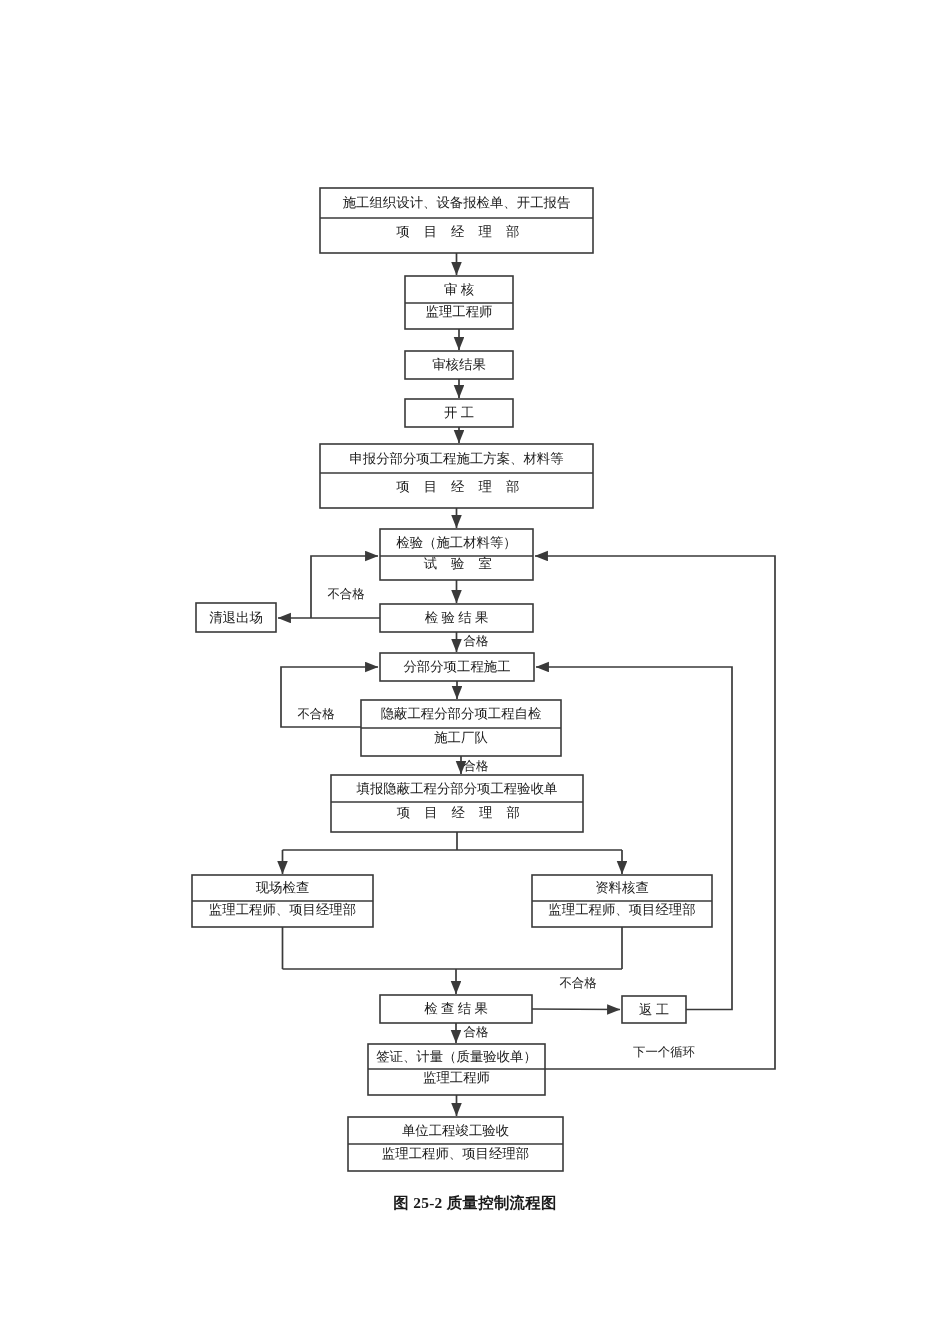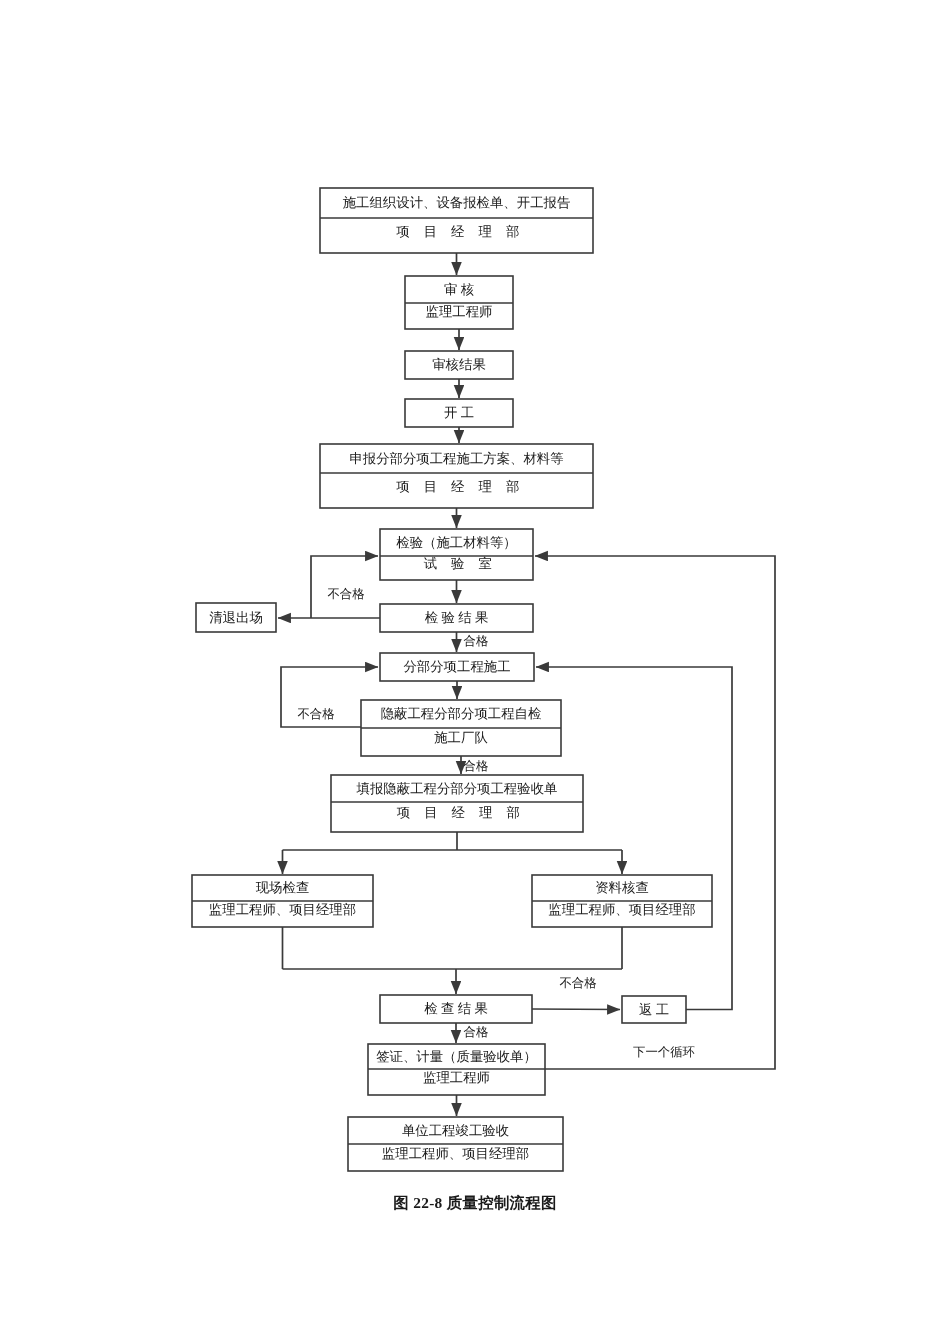--- a/index.html
+++ b/index.html
@@ -178,14 +178,14 @@
     <g id="edgelabels">
         <text x="346" y="581" class="lbl flag">不合格</text>
         <text x="476" y="628" class="lbl flag">合格</text>
         <text x="316" y="701" class="lbl flag">不合格</text>
         <text x="476" y="753" class="lbl flag">合格</text>
         <text x="578" y="970" class="lbl flag">不合格</text>
         <text x="476" y="1019" class="lbl flag">合格</text>
         <text x="664" y="1039" class="lbl flag">下一个循环</text>
       </g>
   </svg>
-  <div class="caption">图 22-8  质量控制流程图</div>
+  <div class="caption">图 25-2  质量控制流程图</div>
 </div>
 
 </body></html>

